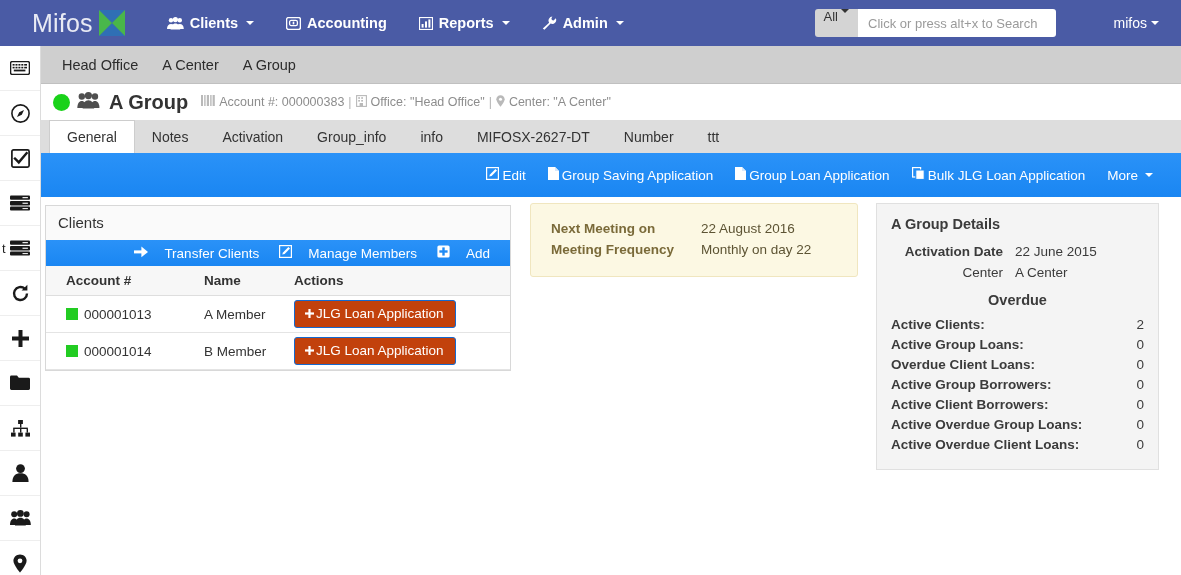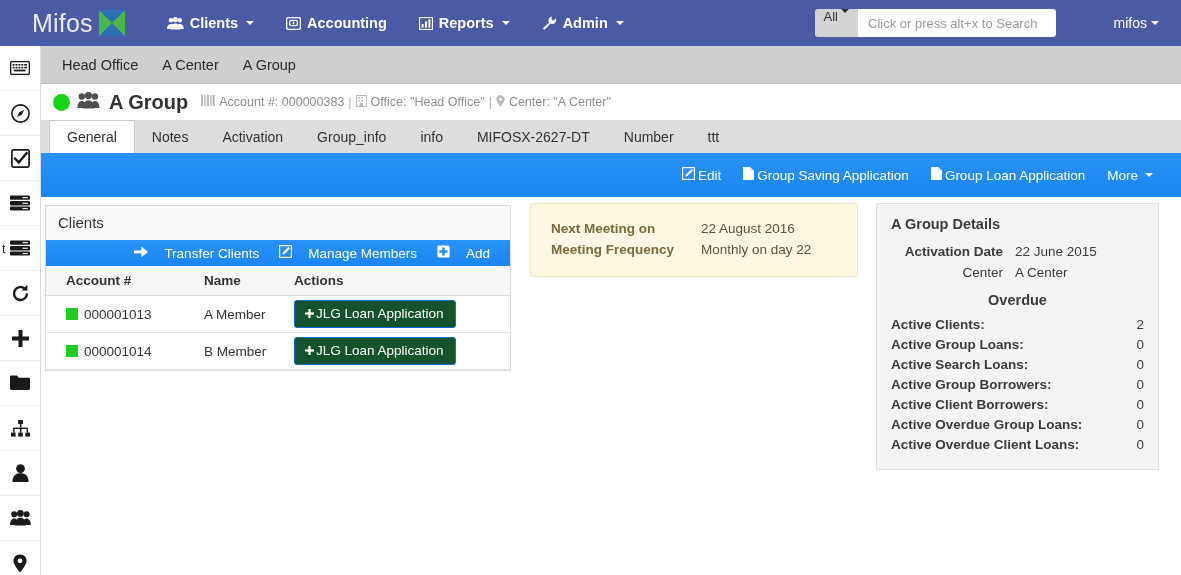--- a/index.html
+++ b/index.html
@@ -162,21 +162,21 @@
   table.clients td {
     font-size: 13.5px; color: #333; padding: 4px 6px 4px 0;
     border-bottom: 1px solid #e4e4e4; vertical-align: middle; height: 32px;
   }
   .col-acct { width: 158px; padding-left: 20px !important; }
   .col-name { width: 90px; }
   .col-act { width: auto; }
   .sq { display: inline-block; width: 12px; height: 12px; background: #22cc22; margin-right: 6px; vertical-align: -1px; }
   .jlg-btn {
     display: inline-flex; align-items: center; gap: 2px;
-    background: #14532d; color: #ffffff; font-size: 13.5px;
+    background: #c2410c; color: #ffffff; font-size: 13.5px;
     padding: 5px 11px 6px 10px; border: 1px solid #1569cf; border-radius: 3px;
     cursor: pointer; white-space: nowrap; font-weight: 500;
   }
 
   
   .meetbox {
     position: absolute; left: 489px; top: 6px; width: 328px;
     background: #fcf8e3; border: 1px solid #f0e6bf; border-radius: 3px;
     padding: 14px 16px 16px 20px;
   }
@@ -518,20 +518,29 @@
         <span>Group Saving Application</span>
       </div>
       <div class="act">
         <span>
           <svg width="11" height="13" viewBox="0 0 11 13" fill="#ffffff">
             <path d="M0 0 h7 l4 4 v9 h-11 Z"></path>
             <polygon points="7,0 11,4 7,4" fill="#d8e8fb"></polygon>
           </svg>
         </span>
         <span>Group Loan Application</span>
+      </div>
+      <div class="act">
+        <span>
+          <svg width="13" height="13" viewBox="0 0 13 13">
+            <rect x="0.6" y="0.6" width="8" height="9.4" fill="none" stroke="#ffffff" stroke-width="1.2"></rect>
+            <rect x="3.8" y="3" width="8.4" height="9.4" fill="#ffffff" stroke="#1e8bf5" stroke-width="1"></rect>
+          </svg>
+        </span>
+        <span>Bulk JLG Loan Application</span>
       </div>
       <div class="act">
         <span>More</span>
         <span class="caret"></span>
       </div>
     </div>
 
     <div class="body">
 
       <div class="clients-panel">
@@ -641,21 +650,21 @@
 
         <div class="sum-row">
           <span class="sum-lbl">Active Clients:</span>
           <span class="sum-val">2</span>
         </div>
         <div class="sum-row">
           <span class="sum-lbl">Active Group Loans:</span>
           <span class="sum-val">0</span>
         </div>
         <div class="sum-row">
-          <span class="sum-lbl">Active Search Loans:</span>
+          <span class="sum-lbl">Overdue Client Loans:</span>
           <span class="sum-val">0</span>
         </div>
         <div class="sum-row">
           <span class="sum-lbl">Active Group Borrowers:</span>
           <span class="sum-val">0</span>
         </div>
         <div class="sum-row">
           <span class="sum-lbl">Active Client Borrowers:</span>
           <span class="sum-val">0</span>
         </div>

